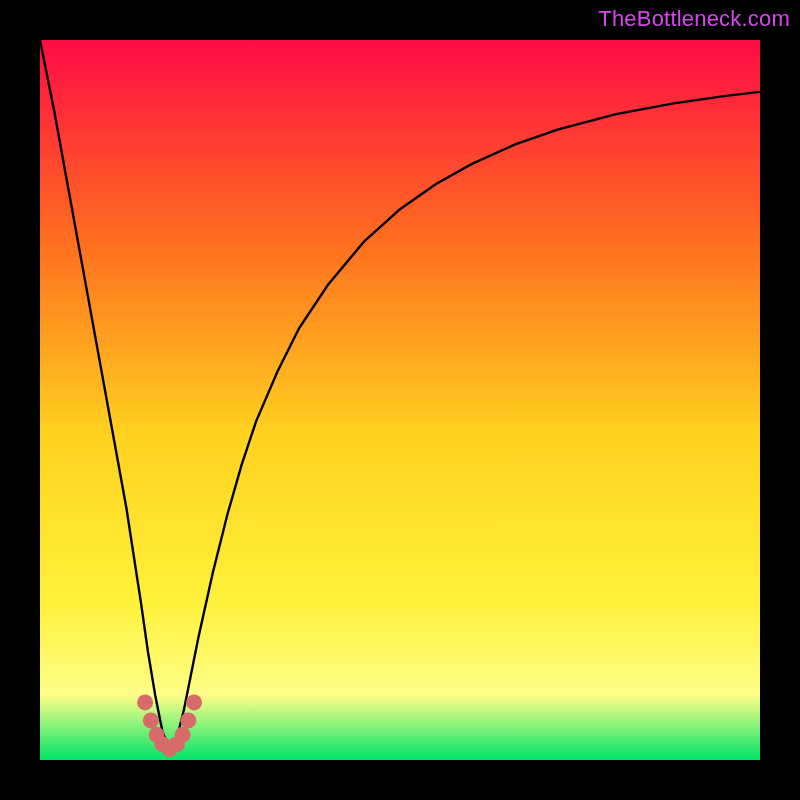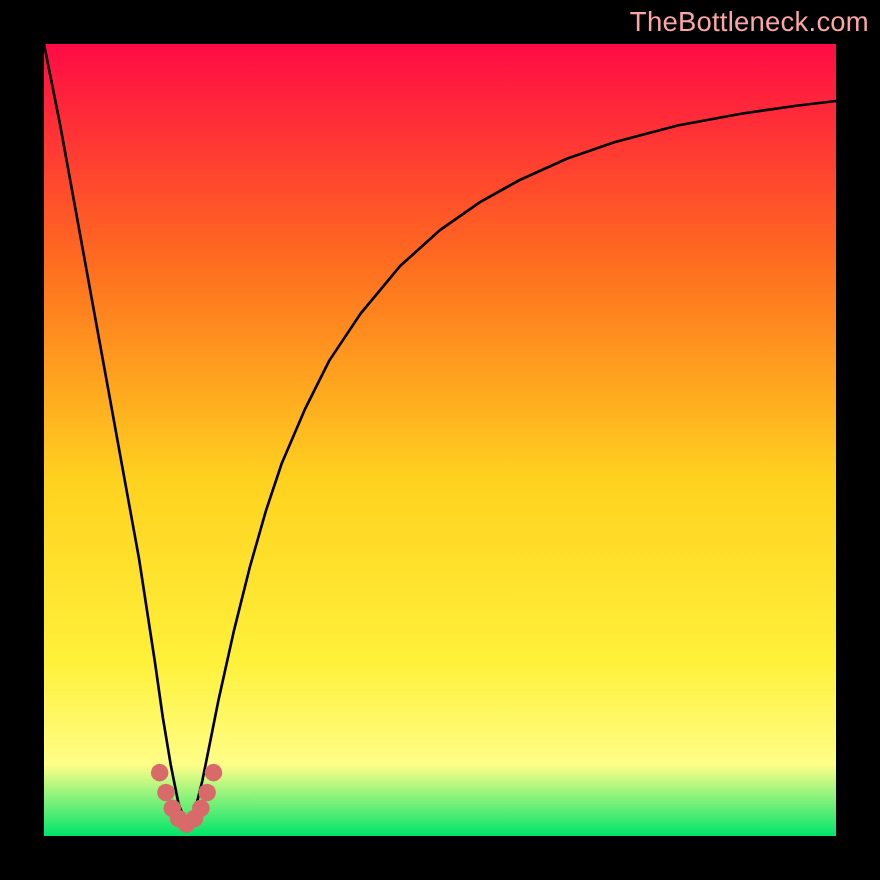--- a/index.html
+++ b/index.html
@@ -25,22 +25,22 @@
   }
   .plot-area svg {
     display: block;
     width: 720px;
     height: 720px;
   }
   .watermark {
     position: absolute;
     top: 6px;
     right: 10px;
-    color: #fca5a5;
-    font-size: 25px;
+    color: #d946ef;
+    font-size: 22px;
     letter-spacing: 0.2px;
     font-weight: 400;
   }
 </style>
 </head>
 <body>
 
 <div class="frame">
 
   <div class="watermark">TheBottleneck.com</div>

